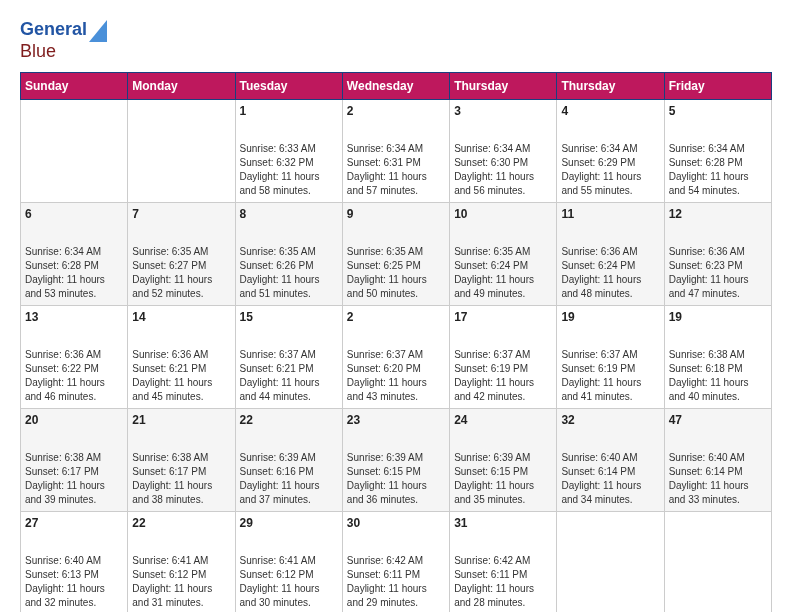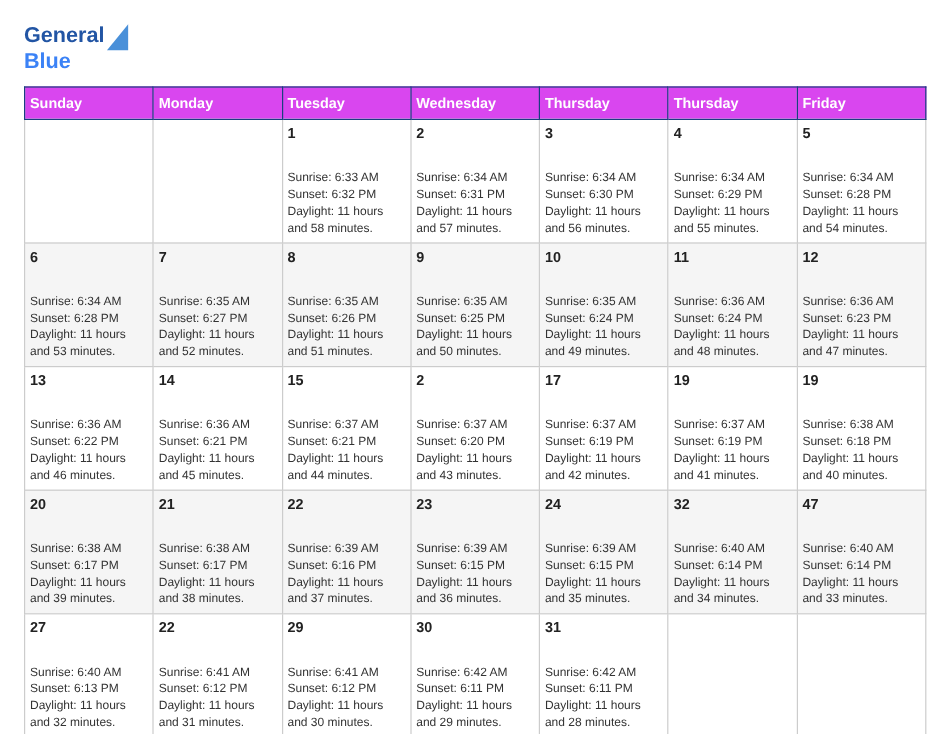--- a/index.html
+++ b/index.html
@@ -40,21 +40,21 @@
     .location {
       font-size: 14px;
       color: #555;
     }
     .calendar {
       width: 100%;
       border-collapse: collapse;
       font-size: 10.5px;
     }
     .calendar thead th {
-      background: #d946ef;
+      background: #be185d;
       color: #fff;
       padding: 6px 4px;
       text-align: left;
       font-size: 12px;
       border: 1px solid #1a3f80;
     }
     .calendar tbody td {
       border: 1px solid #ccc;
       vertical-align: top;
       padding: 4px;
@@ -88,21 +88,21 @@
   <div class="logo">
     <div>
       <div style="display:flex;align-items:flex-start;">
         <span class="logo-text">
           <span>General</span>
         </span>
         <svg width="18" height="22" viewBox="0 0 18 22" style="margin:0 2px;">
           <polygon points="0,22 18,22 18,0" fill="#4a90d9"></polygon>
         </svg>
       </div>
-      <div class="logo-text" style="color:#3b82f6;font-size:18px;font-weight:bold;">Blue</div>
+      <div class="logo-text" style="color:#7f1d1d;font-size:18px;font-weight:normal;">Blue</div>
     </div>
   </div>
   <div class="title-block">
     <div class="month-title"></div>
     <div class="location"></div>
   </div>
 </div>
 
 <table class="calendar">
   <thead>

